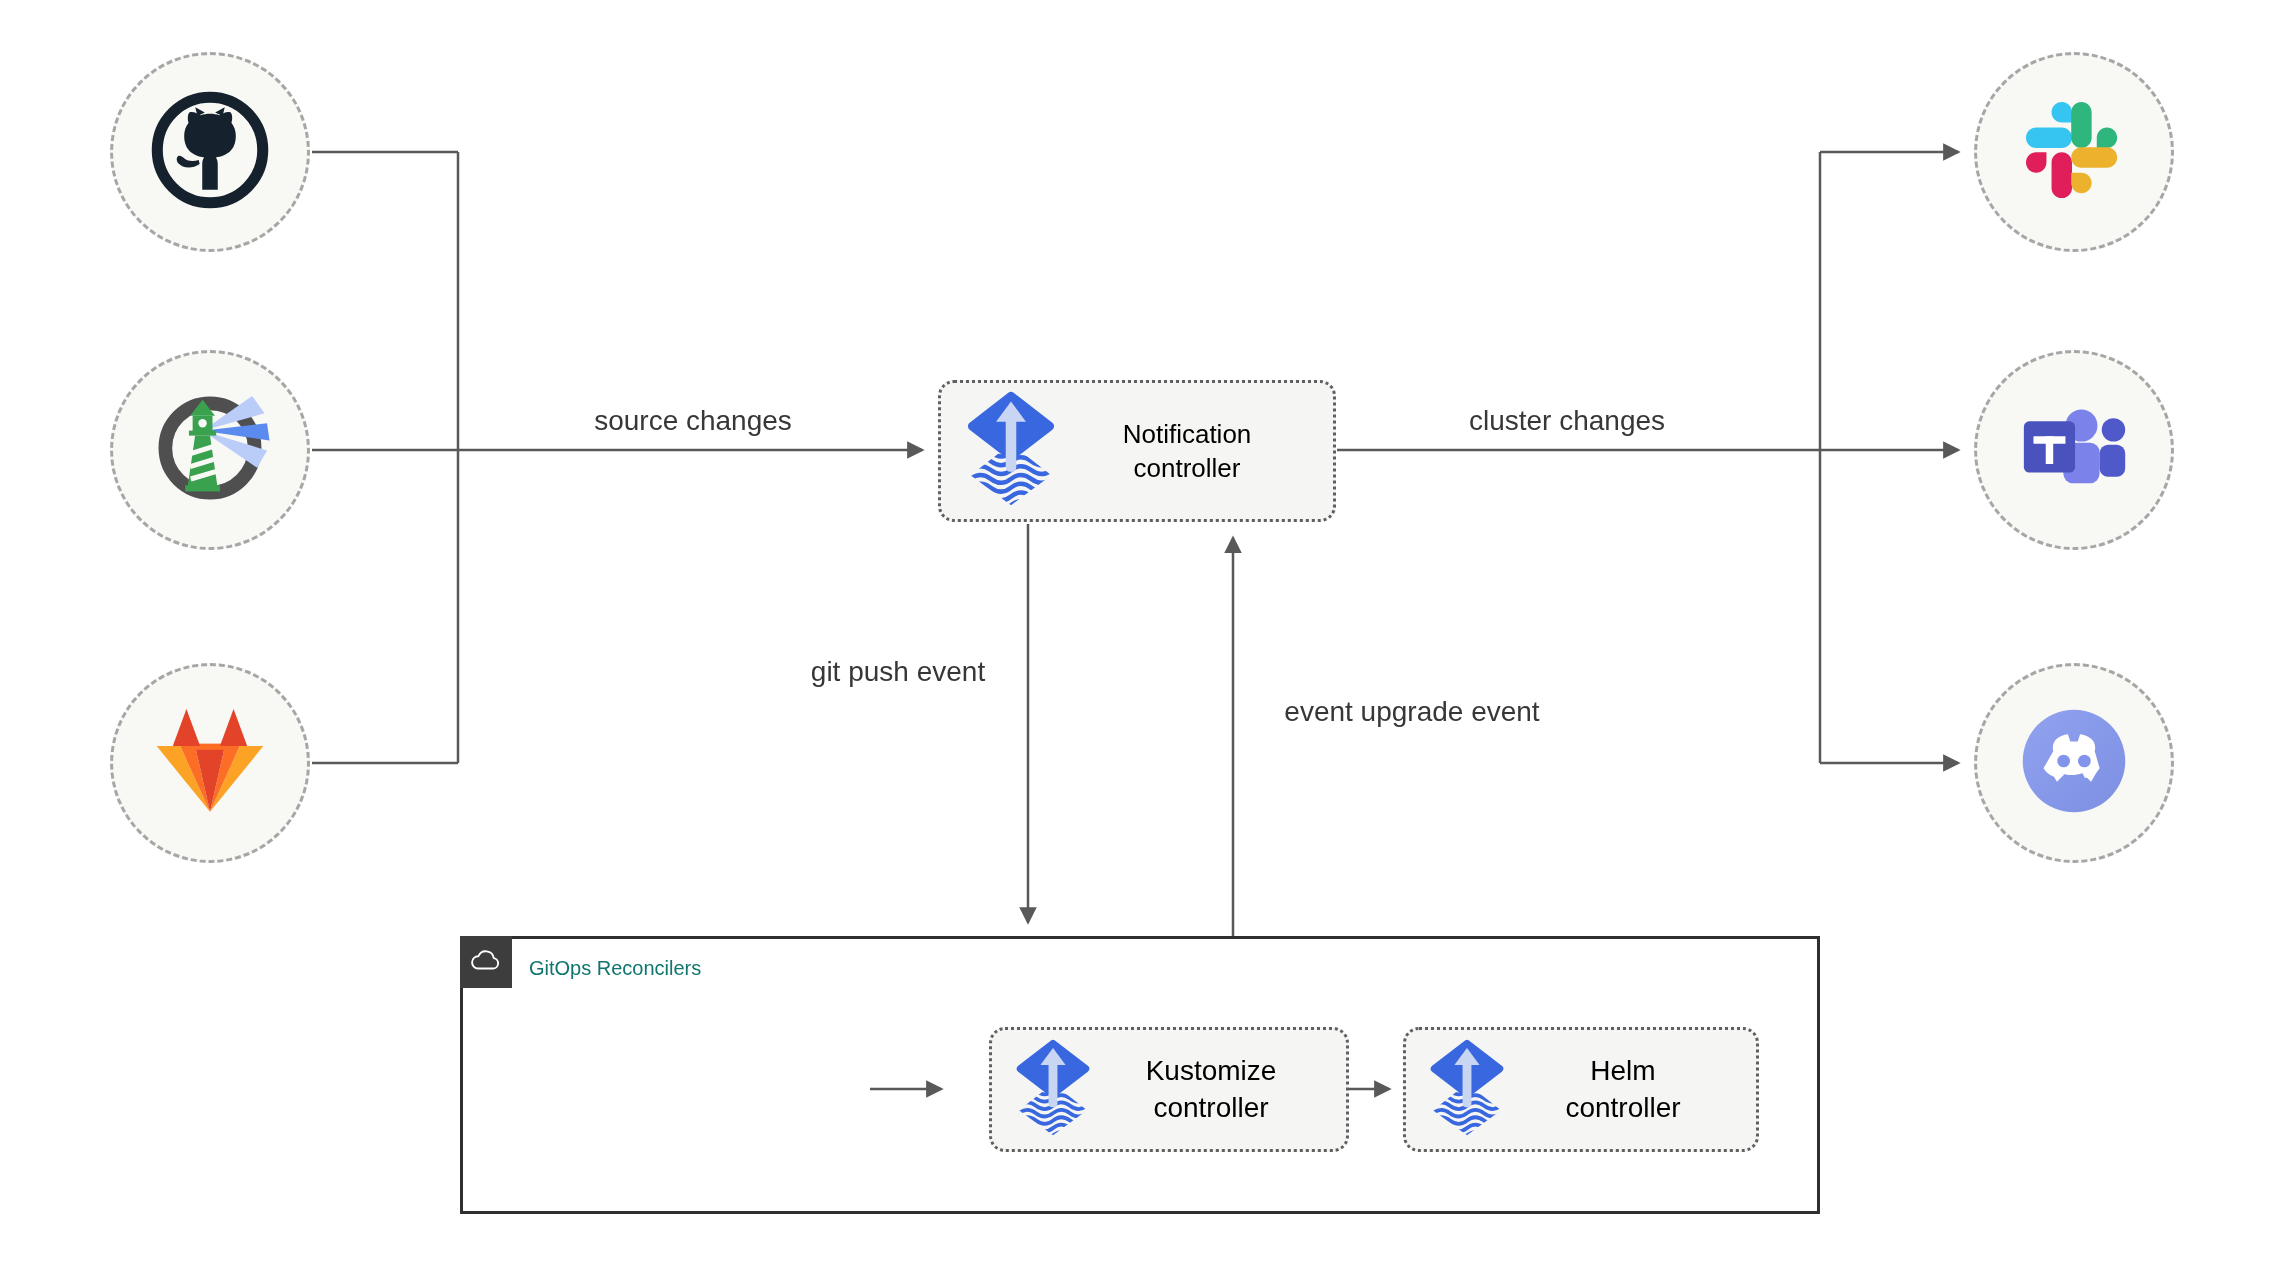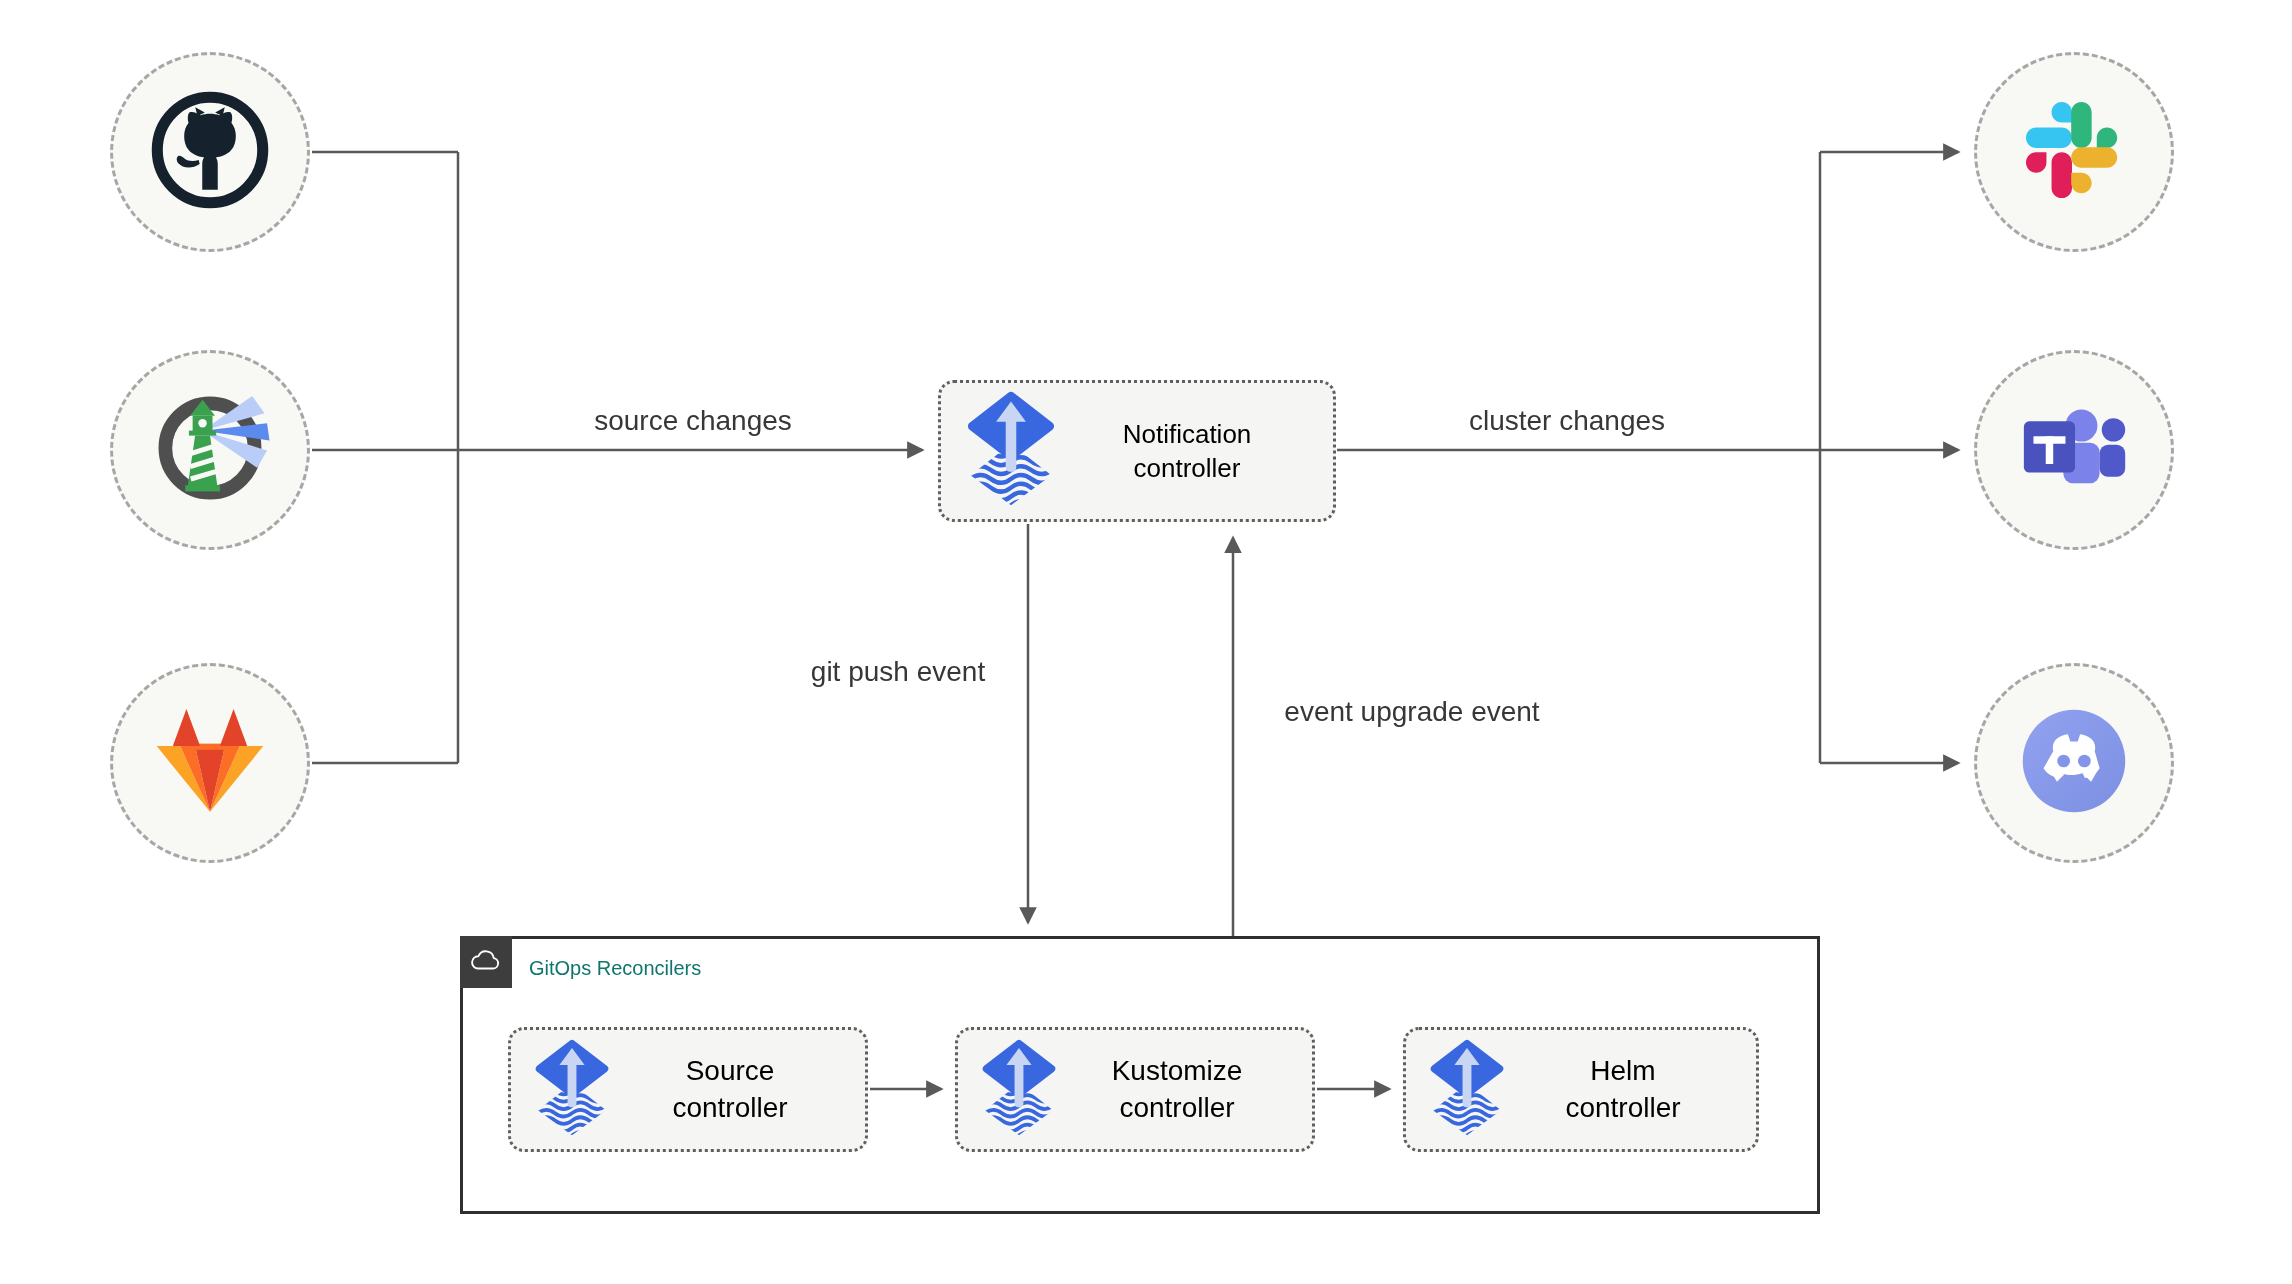--- a/index.html
+++ b/index.html
@@ -196,32 +196,22 @@
     <div class="group-header">
       <span>
         <svg width="32" height="22" viewBox="0 0 24 16">
           <path d="M6 14.4 h11.2 a3.9 3.9 0 0 0 .6-7.75 A6 6 0 0 0 6.3 5.2 A4.3 4.3 0 0 0 6 14.4 z" fill="none" stroke="#ffffff" stroke-width="1.4" stroke-linejoin="round"></path>
         </svg>
       </span>
     </div>
     <div class="group-title">GitOps Reconcilers</div>
   </div>
 
-  <div class="ctrl-box" style="left:508px;top:1027px;width:360px;height:125px;">
-    <span class="flux" style="margin-left:24px;">
-      <svg width="74" height="98" viewBox="0 0 100 132">
-          <use href="#flux"></use>
-        </svg>
-    </span>
-    <div class="ctrl-label">
-      <span class="inner" style="max-width:150px;">Source controller</span>
-    </div>
-  </div>
-
-  <div class="ctrl-box" style="left:955px;top:1027px;width:360px;height:125px;">
+
+  <div class="ctrl-box" style="left:989px;top:1027px;width:360px;height:125px;">
     <span class="flux" style="margin-left:24px;">
       <svg width="74" height="98" viewBox="0 0 100 132">
           <use href="#flux"></use>
         </svg>
     </span>
     <div class="ctrl-label">
       <span class="inner" style="max-width:170px;">Kustomize controller</span>
     </div>
   </div>
 

